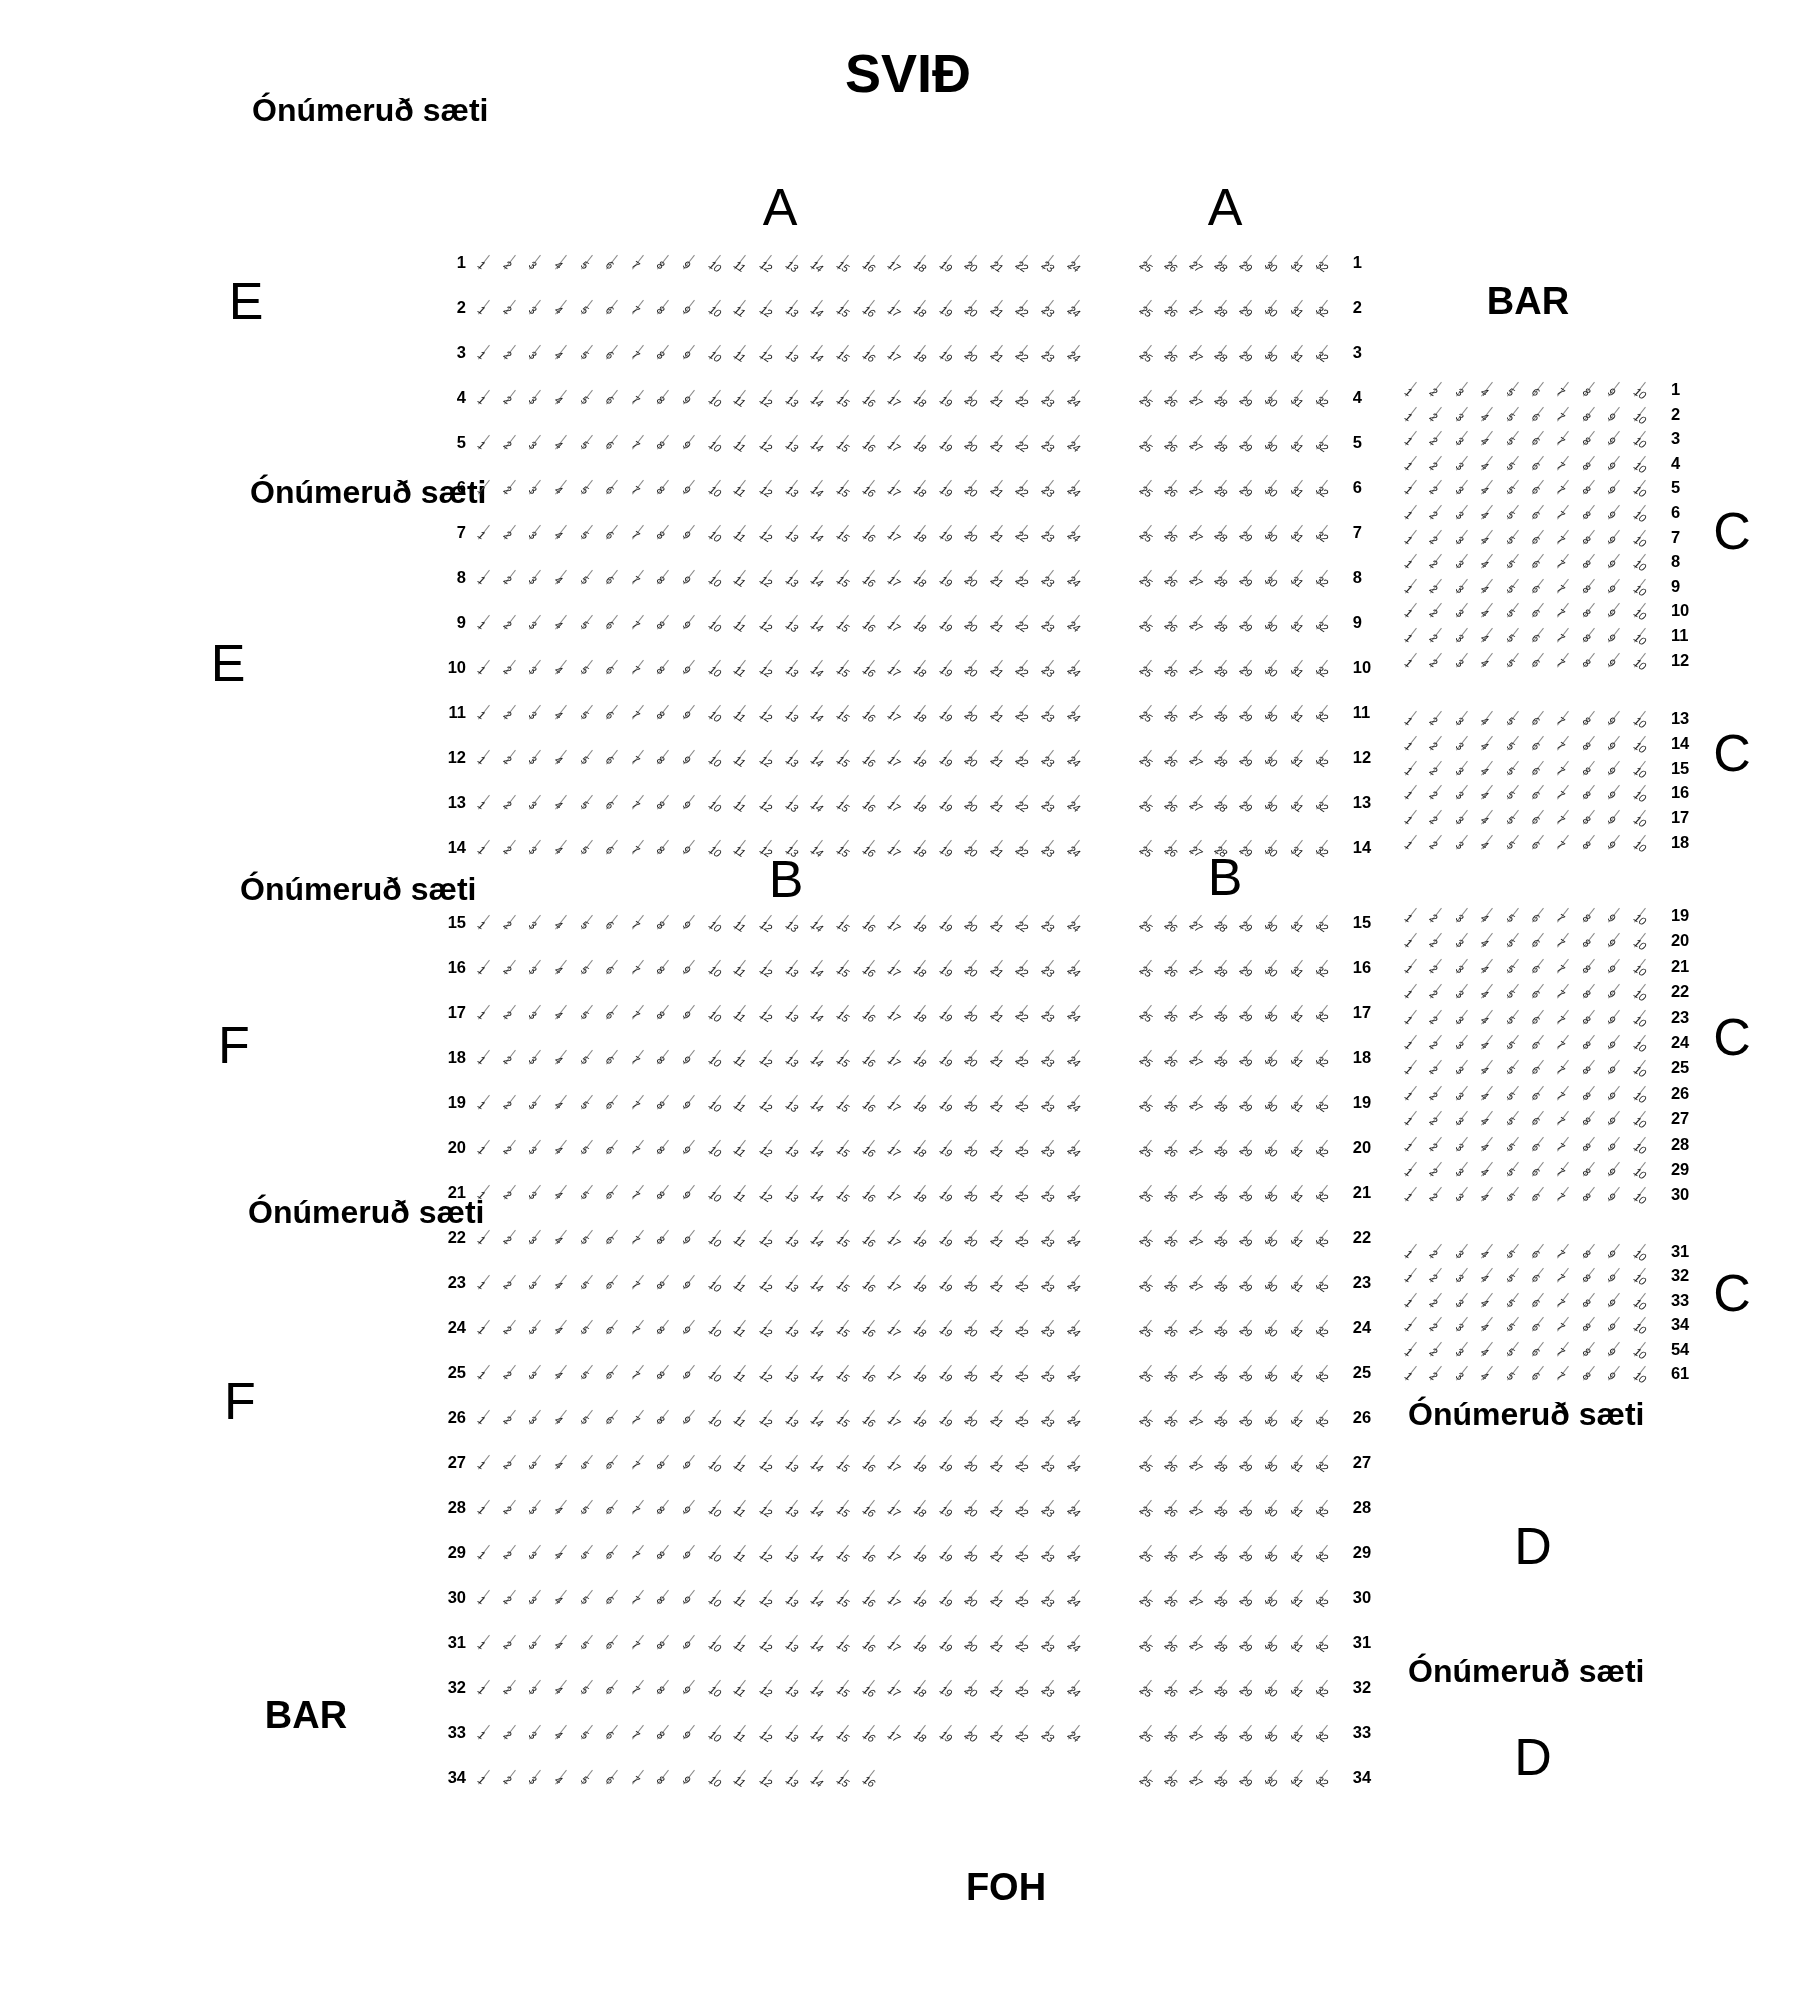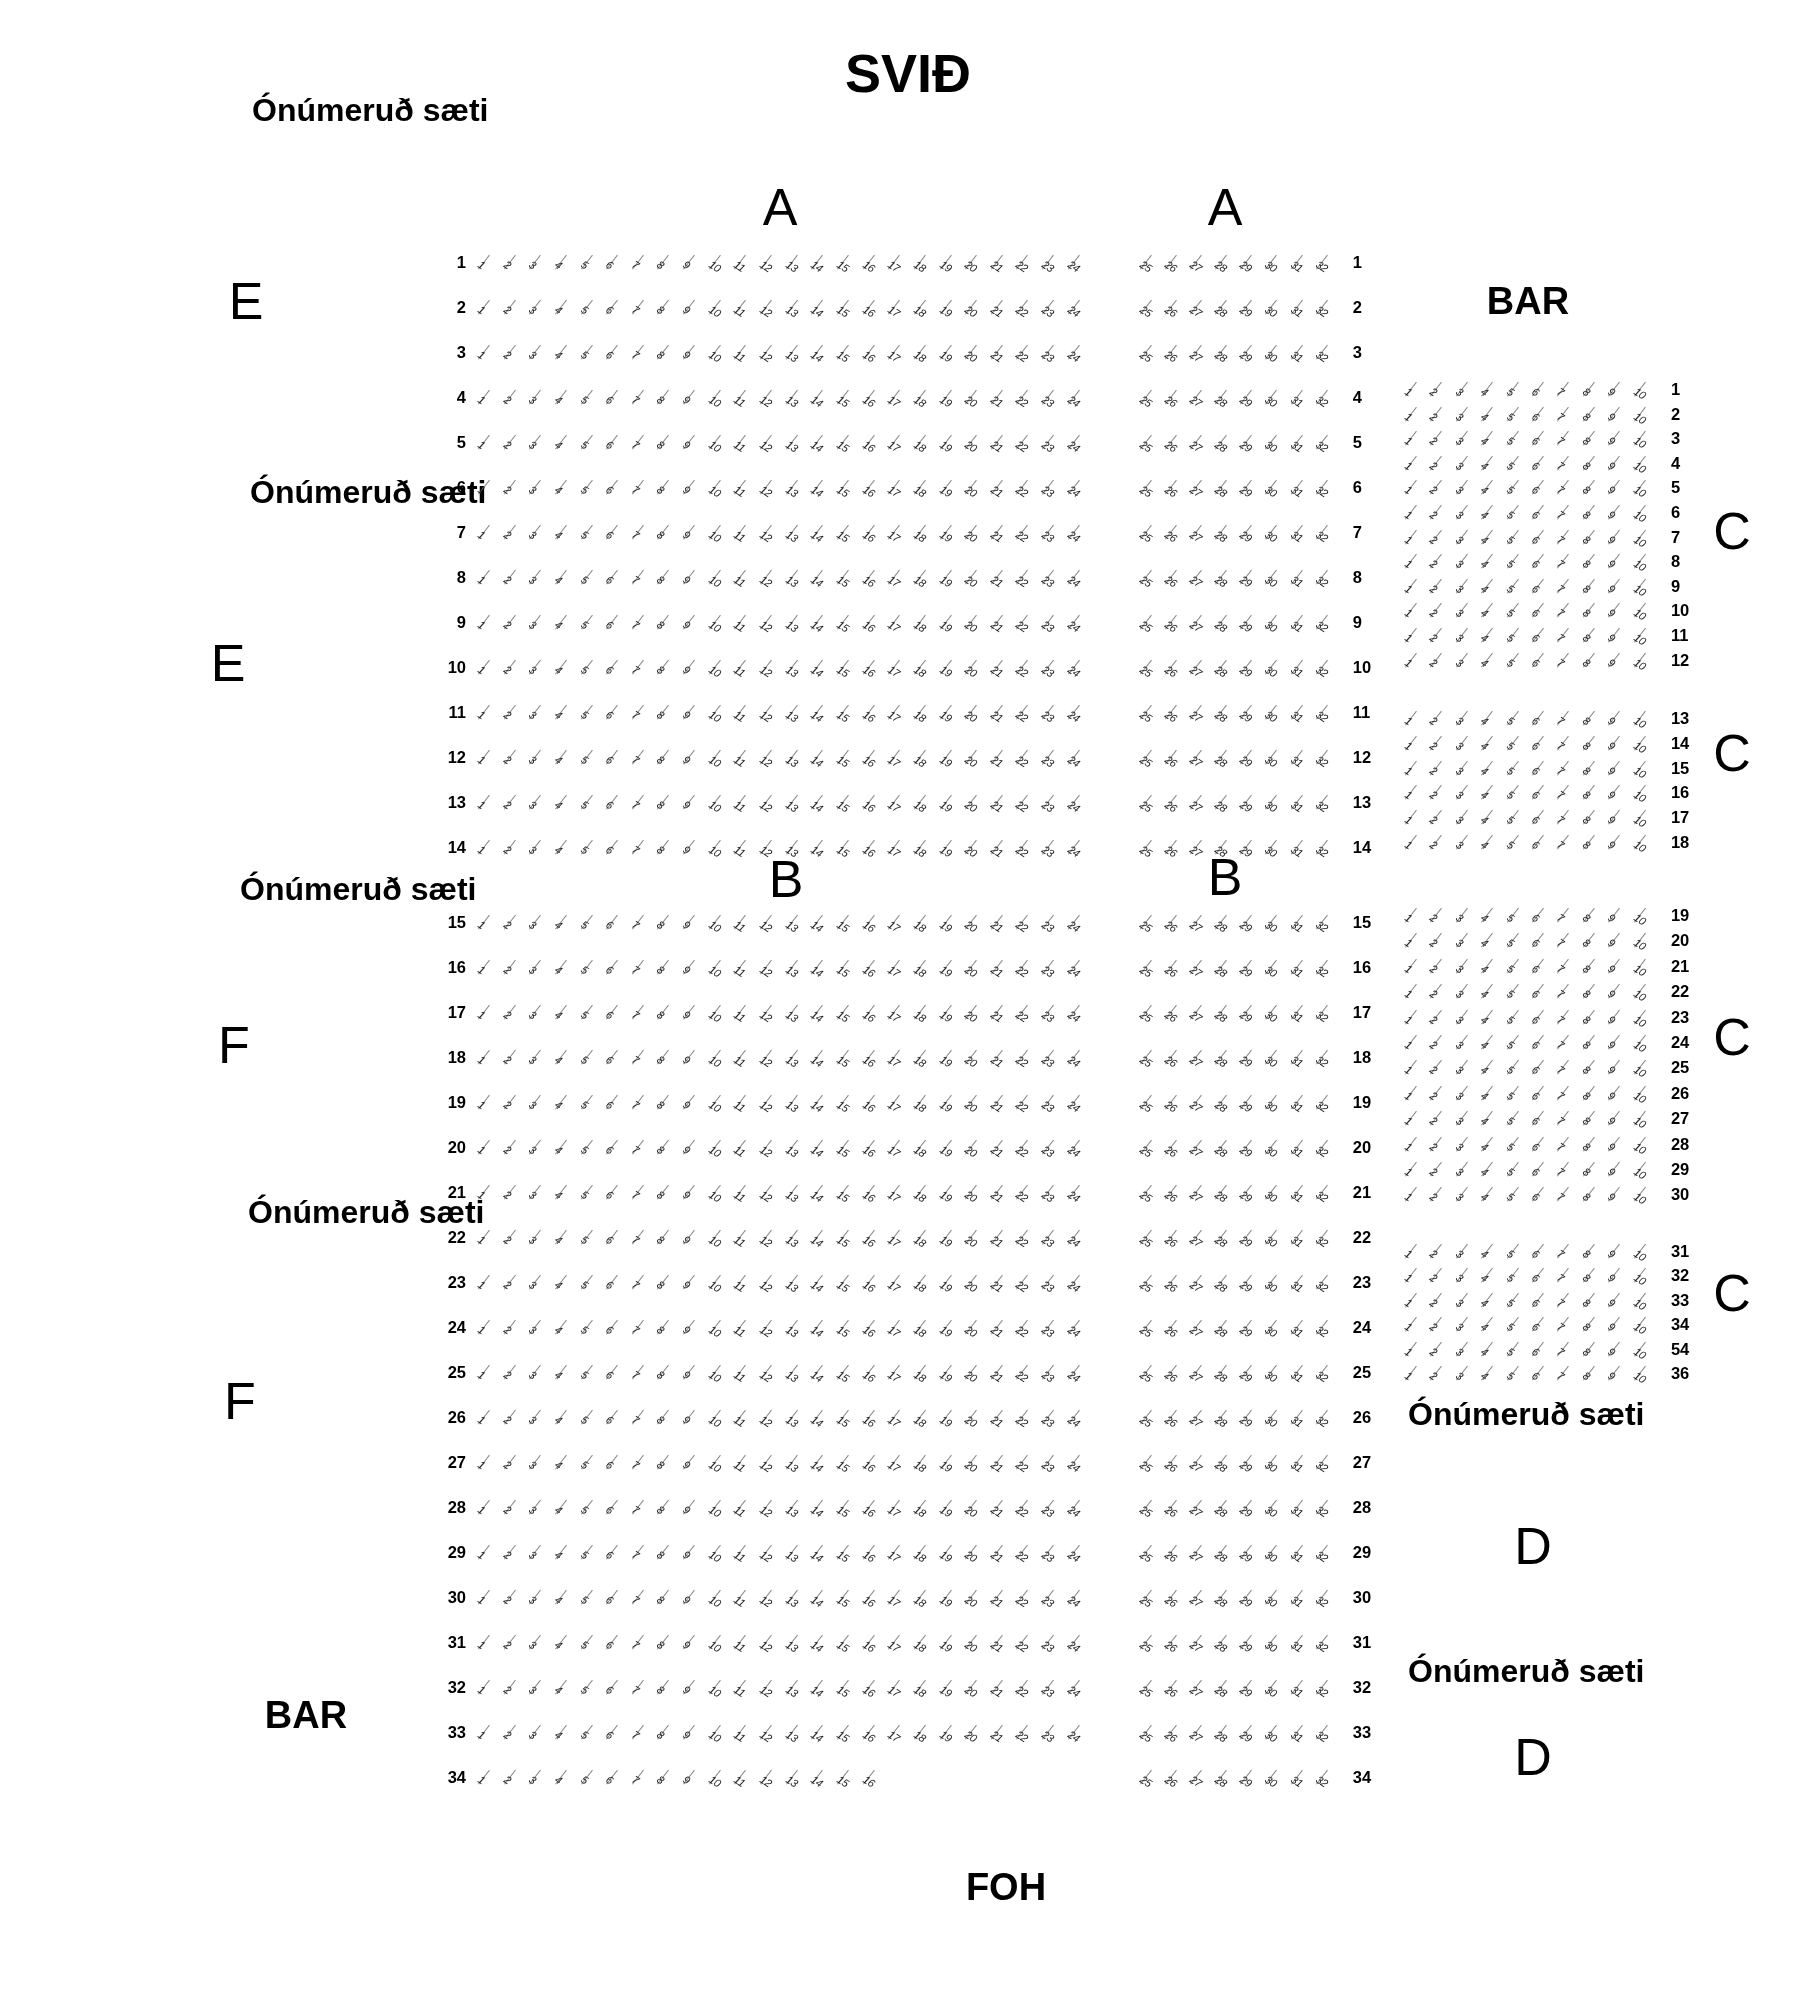--- a/index.html
+++ b/index.html
@@ -6165,17 +6165,17 @@
           <b>8</b>
         </span>
         <span class="seat">
           <i></i>
           <b>9</b>
         </span>
         <span class="seat">
           <i></i>
           <b>10</b>
         </span>
-        <span class="rn rn-r">36</span>
+        <span class="rn rn-r">61</span>
       </div>
     </div>
 
 </div>
 
 </body></html>

